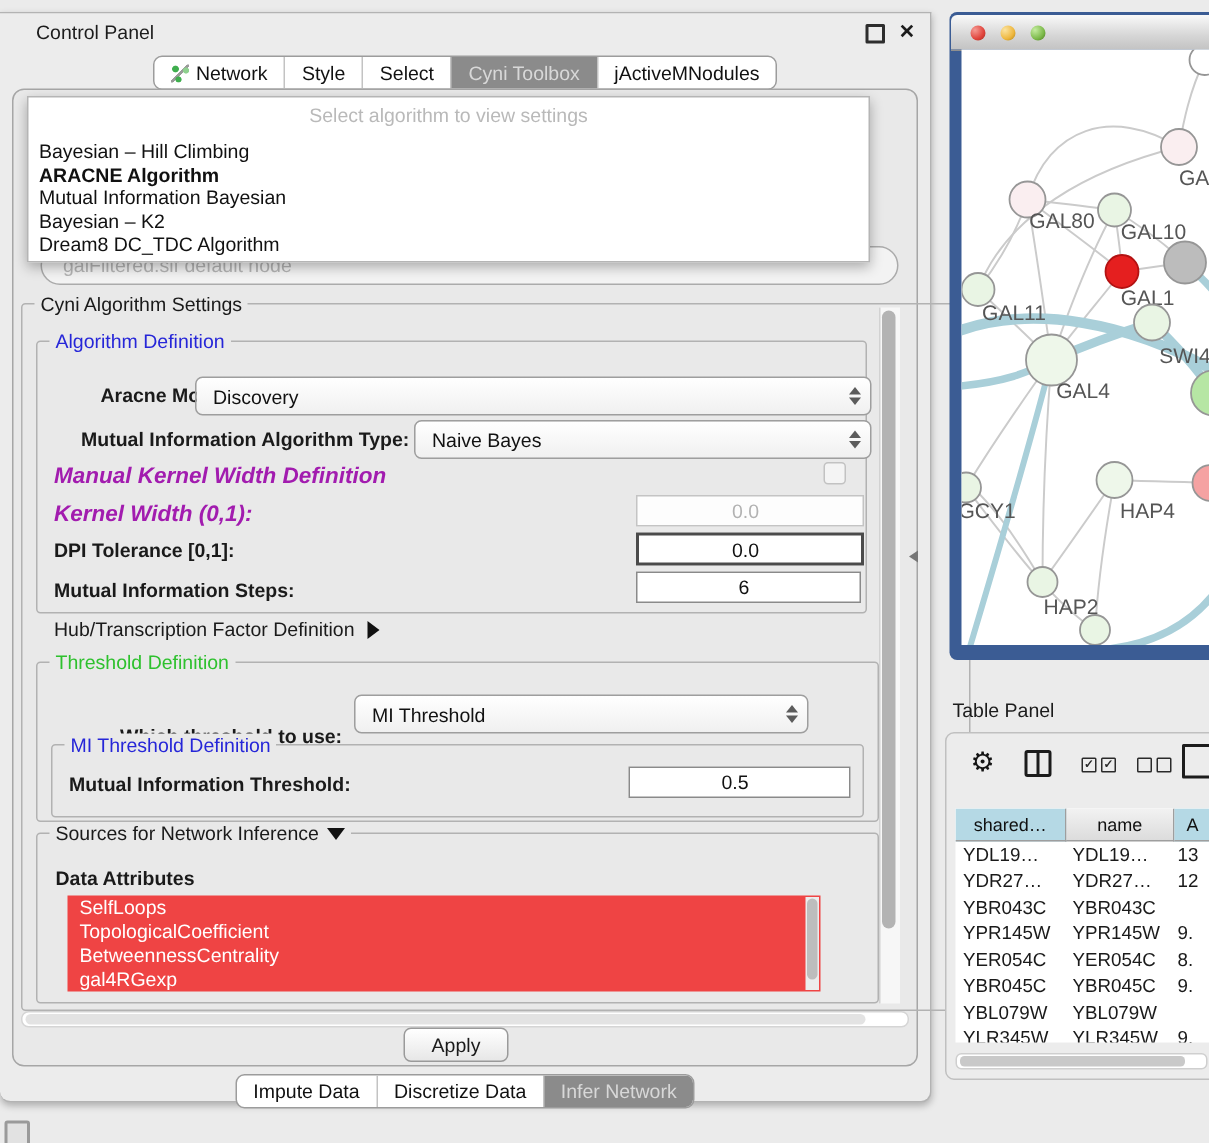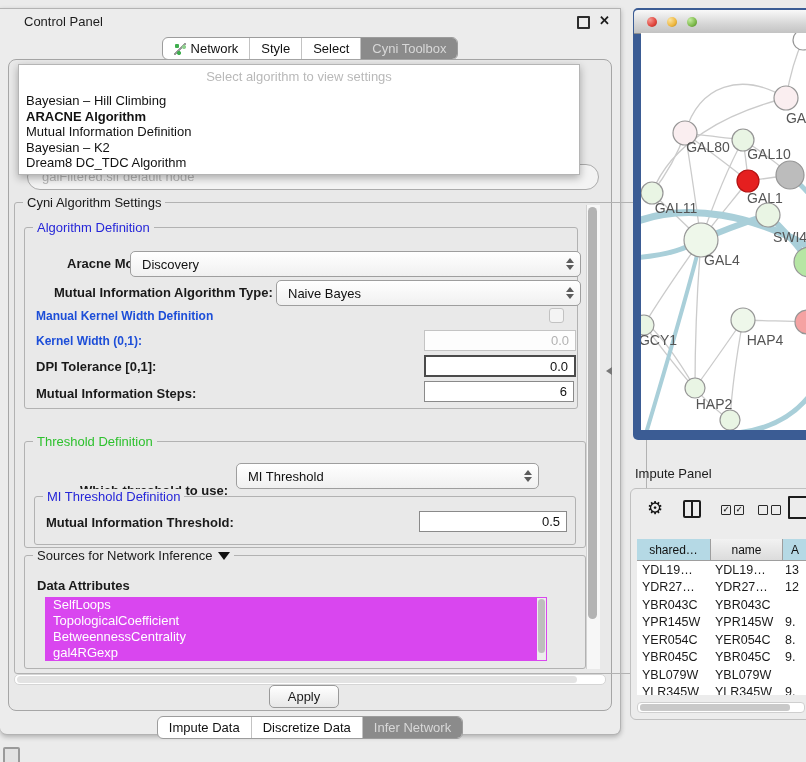--- a/index.html
+++ b/index.html
@@ -52,45 +52,45 @@
     font-size:13px;white-space:nowrap;display:flex;align-items:center;gap:5px;}
   .lbl-black{color:#1a1a1a;} .lbl-blue{color:#2626d8;} .lbl-green{color:#2ec12e;}
 
   #settings-group{left:14px;top:193px;width:590px;height:470px;padding-left:41px;}
   #alg-group{left:24px;top:218px;width:552px;height:180px;}
   #thr-group{left:24px;top:432px;width:560px;height:105px;}
   #mithr-group{left:34px;top:487px;width:540px;height:47px;}
   #src-group{left:24px;top:546px;width:560px;height:112px;}
 
   .flbl{font-size:13px;font-weight:bold;color:#1a1a1a;white-space:nowrap;}
-  .flbl-dis{font-size:12px;font-weight:bold;color:#1d4ed8;white-space:nowrap;}
+  .flbl-dis{font-size:15px;font-weight:bold;color:#a21caf;white-space:nowrap;font-style:italic;}
 
   .combo{background:linear-gradient(#ffffff,#f0f0f0);border:1px solid #9e9e9e;border-radius:5px;
     font-size:13px;display:flex;align-items:center;padding-left:11px;color:#111;}
   .spinner{position:absolute;right:7px;top:50%;margin-top:-6px;width:7px;height:12px;}
   .spinner::before{content:"";position:absolute;left:0;top:0;border-left:4px solid rgba(0,0,0,0);
     border-right:4px solid rgba(0,0,0,0);border-bottom:5px solid #5c5c5c;}
   .spinner::after{content:"";position:absolute;left:0;bottom:0;border-left:4px solid rgba(0,0,0,0);
     border-right:4px solid rgba(0,0,0,0);border-top:5px solid #5c5c5c;}
 
   .field{background:#ffffff;font-size:13px;text-align:right;padding-right:6px;
-    display:flex;align-items:center;justify-content:flex-end;color:#111;}
+    display:flex;align-items:center;justify-content:center;color:#111;}
   .field-dis{border:1px solid #c4c4c4;background:#fdfdfd;color:#b2b2b2;}
   .field-focus{border:2px solid #4b4b4b;}
   .field-norm{border:1px solid #8a8a8a;}
 
   .checkbox{width:13px;height:13px;border:1px solid #c2c2c2;border-radius:3px;background:#f4f4f4;}
 
   .arrow-right{display:inline-block;width:0;height:0;border-top:6px solid rgba(0,0,0,0);
     border-bottom:6px solid rgba(0,0,0,0);border-left:8px solid #111;}
   .arrow-down{display:inline-block;width:0;height:0;border-left:6px solid rgba(0,0,0,0);
     border-right:6px solid rgba(0,0,0,0);border-top:8px solid #111;}
 
   
-  #attr-list{left:45px;top:588px;width:502px;height:64px;background:#d946ef;overflow:hidden;}
+  #attr-list{left:45px;top:588px;width:502px;height:64px;background:#ef4444;overflow:hidden;}
   .attr-item{color:#ffffff;font-size:13px;line-height:16px;padding-left:8px;white-space:nowrap;}
   #attr-scroll{position:absolute;right:1px;top:1px;width:9px;height:62px;background:#ececec;}
   #attr-thumb{position:absolute;left:1px;top:1px;width:7px;height:54px;background:#bdbdbd;border-radius:4px;}
 
   
   #v-scroll{left:586px;top:196px;width:13px;height:464px;background:#f7f7f7;border-left:1px solid #d2d2d2;}
   #v-thumb{left:588px;top:198px;width:9px;height:412px;background:#b3b3b3;border-radius:5px;}
   #h-scroll{left:14px;top:665px;width:590px;height:9px;background:#ffffff;border:1px solid #d5d5d5;border-radius:5px;}
   #h-thumb{left:17px;top:667px;width:560px;height:7px;background:#e3e3e3;border-radius:4px;}
 
@@ -160,34 +160,37 @@
           </div>
           <div class="tab">
             <span>Style</span>
           </div>
           <div class="tab">
             <span>Select</span>
           </div>
           <div class="tab selected">
             <span>Cyni Toolbox</span>
           </div>
+          <div class="tab">
+            <span>jActiveMNodules</span>
+          </div>
         </div>
     </div>
 
     <div id="inner-panel" class="abs"></div>
 
     <div id="network-combo" class="abs">
       <span>galFiltered.sif default node</span>
     </div>
 
     <div id="algo-menu" class="abs">
       <div class="menu-placeholder">Select algorithm to view settings</div>
     <div class="menu-item">Bayesian – Hill Climbing</div>
         <div class="menu-item selected">ARACNE Algorithm</div>
-        <div class="menu-item">Mutual Information Definition</div>
+        <div class="menu-item">Mutual Information Bayesian</div>
         <div class="menu-item">Bayesian – K2</div>
         <div class="menu-item">Dream8 DC_TDC Algorithm</div>
       </div>
 
     <div id="settings-group" class="group abs">
       <span class="group-label lbl-black">Cyni Algorithm Settings</span>
     </div>
 
     <div id="alg-group" class="group abs">
       <span class="group-label lbl-blue">Algorithm Definition</span>
@@ -210,20 +213,24 @@
     </div>
     <div class="flbl abs" style="left:36px;top:350px;">DPI Tolerance [0,1]:</div>
     <div class="field field-focus abs" style="left:424px;top:346px;width:142px;height:18px;">
       <span>0.0</span>
     </div>
     <div class="flbl abs" style="left:36px;top:377px;">Mutual Information Steps:</div>
     <div class="field field-norm abs" style="left:424px;top:372px;width:142px;height:19px;">
       <span>6</span>
     </div>
 
+    <div class="abs" style="left:36px;top:403px;font-size:13px;display:flex;align-items:center;gap:9px;">
+      <span>Hub/Transcription Factor Definition</span>
+      <span class="arrow-right"></span>
+    </div>
 
     <div id="thr-group" class="group abs">
       <span class="group-label lbl-green">Threshold Definition</span>
     </div>
     <div class="flbl abs" style="left:80px;top:459px;margin-top:15px;">Which threshold to use:</div>
     <div class="combo abs" style="left:236px;top:454px;width:290px;height:24px;">
       <span>MI Threshold</span>
       <span class="spinner"></span>
     </div>
     <div id="mithr-group" class="group abs">
@@ -341,21 +348,21 @@
           <text x="124" y="312" text-anchor="middle" class="node-label">HAP4</text>
           <circle cx="166" cy="289" r="12" fill="#f5a2a2" stroke="#969696" stroke-width="1.2"></circle>
           <text x="172" y="312" text-anchor="middle" class="node-label">Y</text>
           <circle cx="54" cy="355" r="10" fill="#e9f5e4" stroke="#969696" stroke-width="1.2"></circle>
           <text x="73" y="376" text-anchor="middle" class="node-label">HAP2</text>
           <circle cx="89" cy="387" r="10" fill="#e9f5e4" stroke="#969696" stroke-width="1.2"></circle>
         </g>
     </svg>
   </div>
 
-  <div id="table-title" class="abs">Impute Panel</div>
+  <div id="table-title" class="abs">Table Panel</div>
   <div id="table-window" class="abs">
     <div id="gear-icon" class="ticon"></div>
     <div id="col-icon" class="ticon"></div>
     <div class="cb checked" style="left:90px;"></div>
     <div class="cb checked" style="left:103px;"></div>
     <div class="cb" style="left:127px;"></div>
     <div class="cb" style="left:140px;"></div>
     <div id="page-icon" class="ticon"></div>
     <div id="table-grid">
       <div class="th th-blue" style="left:0;width:73px;">

